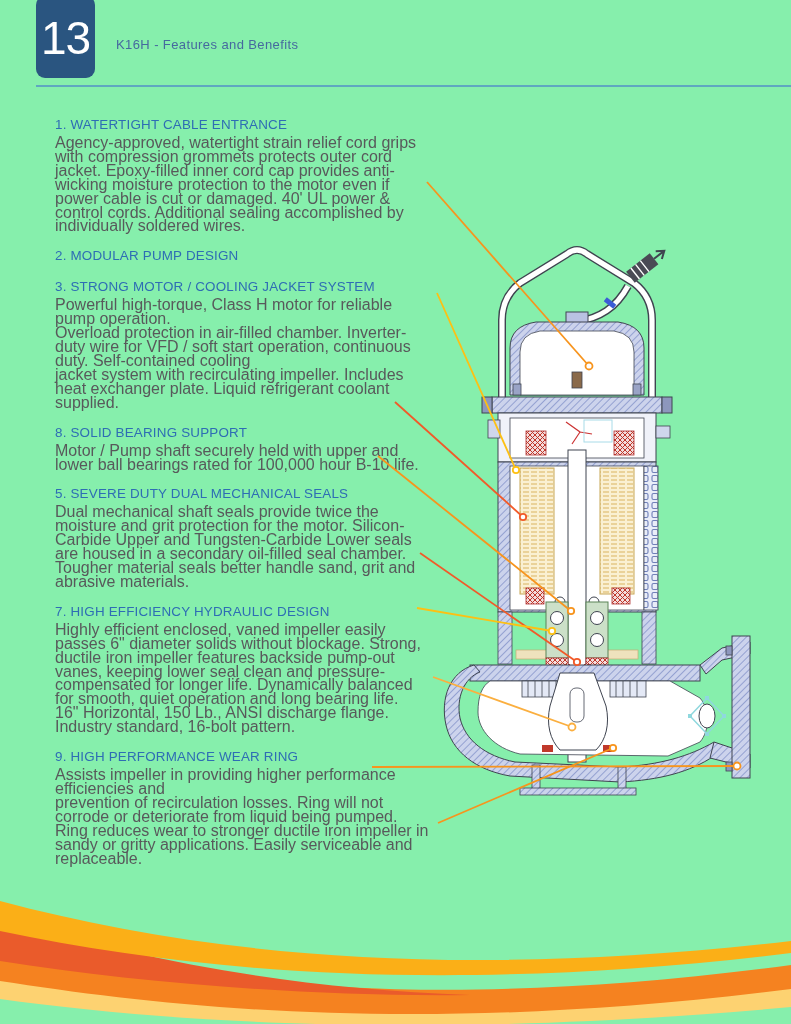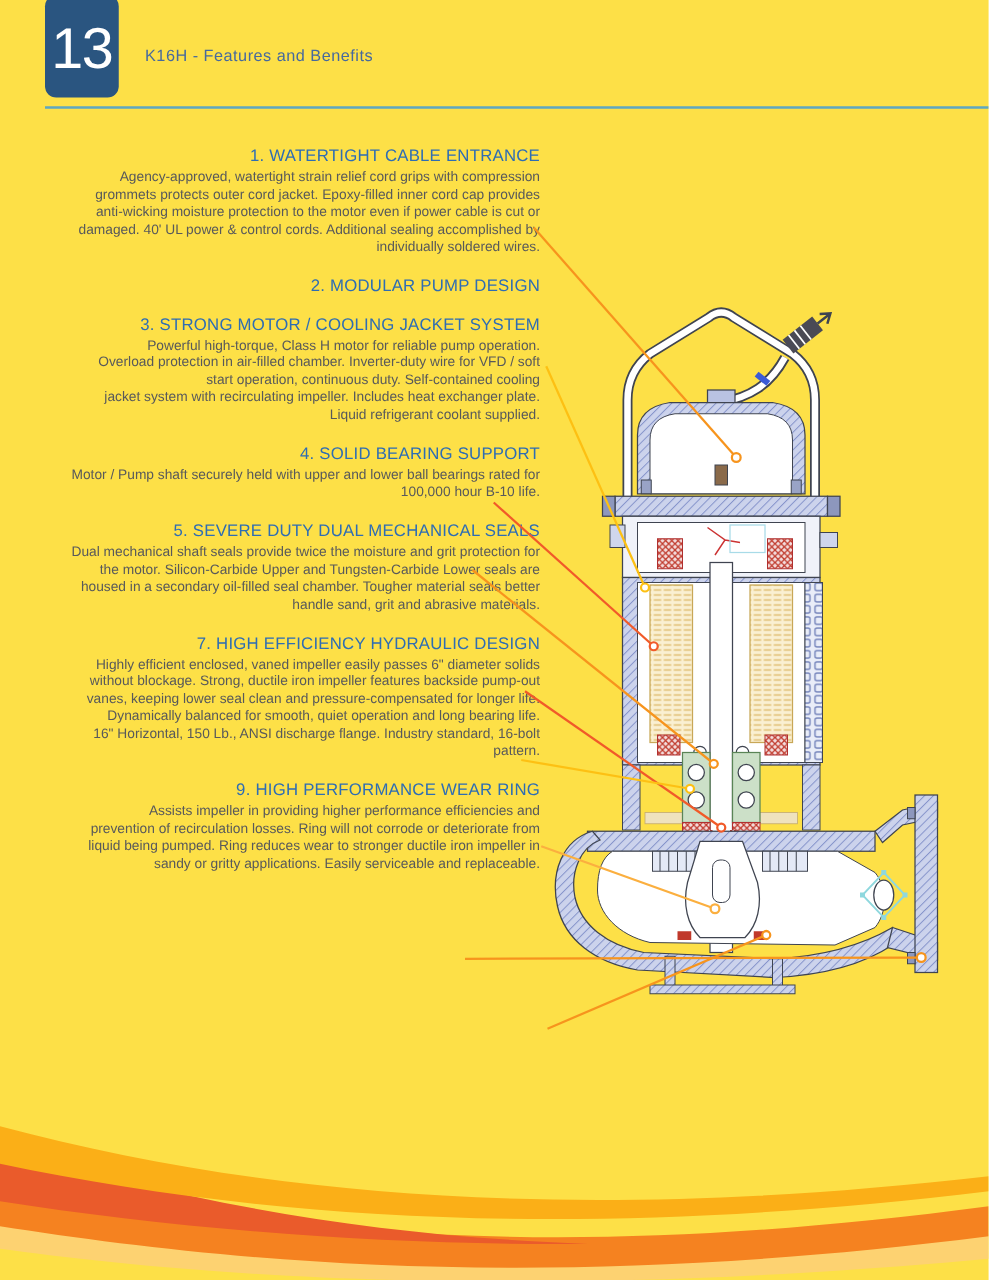--- a/index.html
+++ b/index.html
@@ -1,30 +1,30 @@
 <!DOCTYPE html>
 <html><head>
 <meta charset="utf-8">
 <style>
   html,body{margin:0;padding:0;background:#ffffff;}
-  #page{position:relative;width:791px;height:1024px;background:#fde047;overflow:hidden;
-        font-family:"Liberation Sans",sans-serif;text-align:right;}
+  #page{position:relative;width:791px;height:1024px;background:#86efac;overflow:hidden;
+        font-family:"Liberation Sans",sans-serif;}
   
   #numbox{position:absolute;left:36px;top:-4px;width:59px;height:82px;background:#2A5580;
           border-radius:9px;display:flex;align-items:center;justify-content:center;}
   #numbox span{color:#fff;font-size:46px;font-weight:500;letter-spacing:-1px;margin-top:2px;}
   #ptitle{position:absolute;left:116px;top:37px;font-size:13px;color:#46699E;
           letter-spacing:.4px;font-weight:500;}
   #hrule{position:absolute;left:36px;top:85px;width:755px;height:2px;background:#5FA7C0;}
   
   #features{position:absolute;left:55px;top:116px;width:377px;}
   #features h3{margin:14px 0 3px 0;font-size:13.4px;line-height:17px;font-weight:400;
                color:#2E6DB4;letter-spacing:.2px;}
   #features section:first-child h3{margin-top:0;}
-  #features p{margin:0;font-size:11px;line-height:13.9px;color:#58595B;
+  #features p{margin:0;font-size:16px;line-height:13.9px;color:#58595B;
               white-space:pre-line;}
   
   #diagram{position:absolute;left:370px;top:150px;width:421px;height:710px;}
   #swoosh{position:absolute;left:0;top:895px;width:791px;height:129px;}
 </style>
 </head>
 <body>
 
 <div id="page">
 
@@ -42,21 +42,21 @@
     <section>
       <h3>2. MODULAR PUMP DESIGN</h3>
     </section>
     <section>
       <h3>3. STRONG MOTOR / COOLING JACKET SYSTEM</h3>
       <p>Powerful high-torque, Class H motor for reliable pump operation.
 Overload protection in air-filled chamber. Inverter-duty wire for VFD / soft start operation, continuous duty. Self-contained cooling
 jacket system with recirculating impeller. Includes heat exchanger plate. Liquid refrigerant coolant supplied.</p>
     </section>
     <section>
-      <h3>4. SOLID BEARING SUPPORT</h3>
+      <h3>8. SOLID BEARING SUPPORT</h3>
       <p>Motor / Pump shaft securely held with upper and lower ball bearings rated for 100,000 hour B-10 life.</p>
     </section>
     <section>
       <h3>5. SEVERE DUTY DUAL MECHANICAL SEALS</h3>
       <p>Dual mechanical shaft seals provide twice the moisture and grit protection for the motor. Silicon-Carbide Upper and Tungsten-Carbide Lower seals are housed in a secondary oil-filled seal chamber. Tougher material seals better handle sand, grit and abrasive materials.</p>
     </section>
     <section>
       <h3>7. HIGH EFFICIENCY HYDRAULIC DESIGN</h3>
       <p>Highly efficient enclosed, vaned impeller easily passes 6" diameter solids without blockage. Strong, ductile iron impeller features backside pump-out vanes, keeping lower seal clean and pressure-compensated for longer life. Dynamically balanced for smooth, quiet operation and long bearing life.</p>
     </section>

